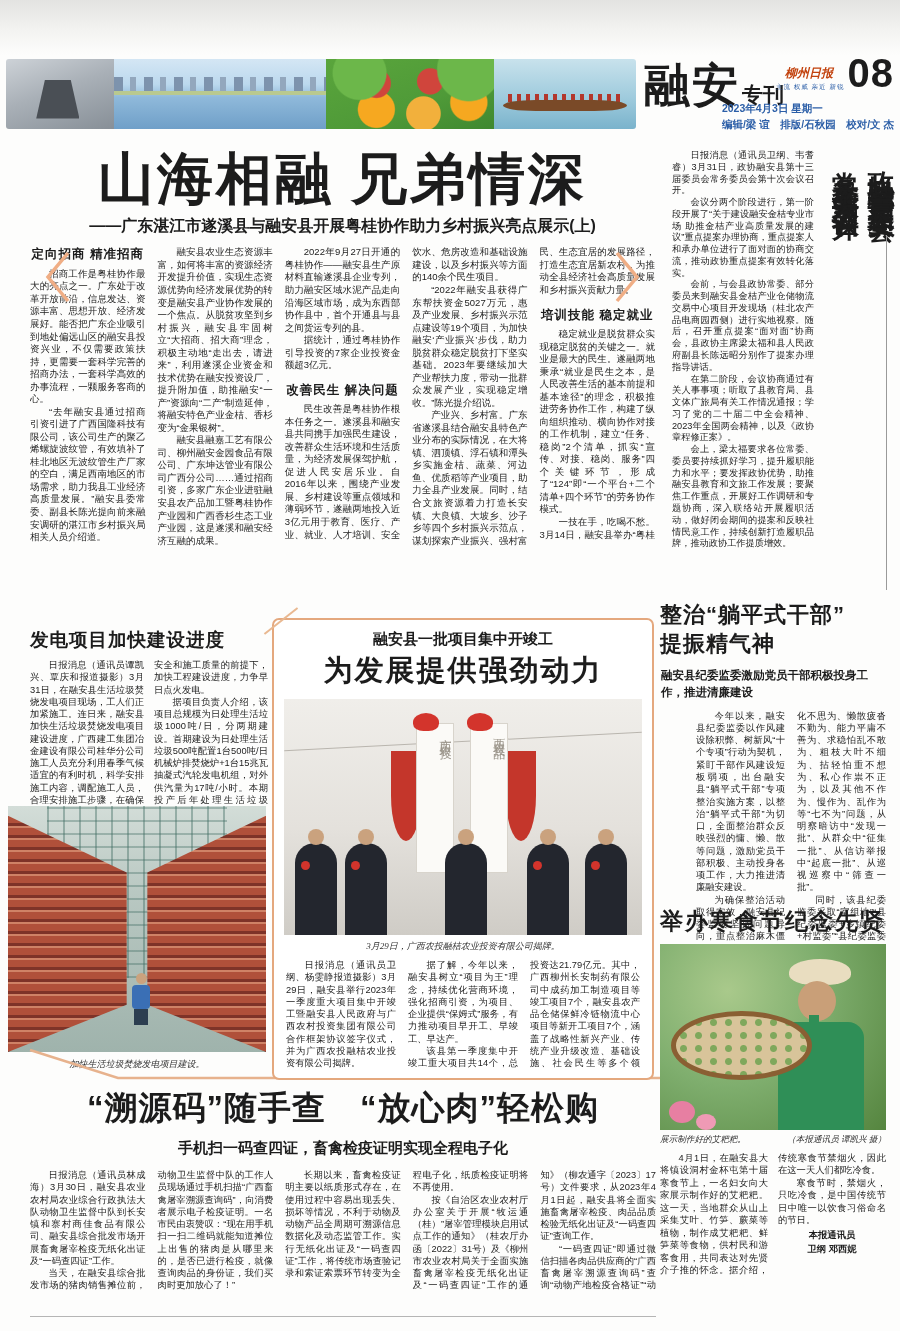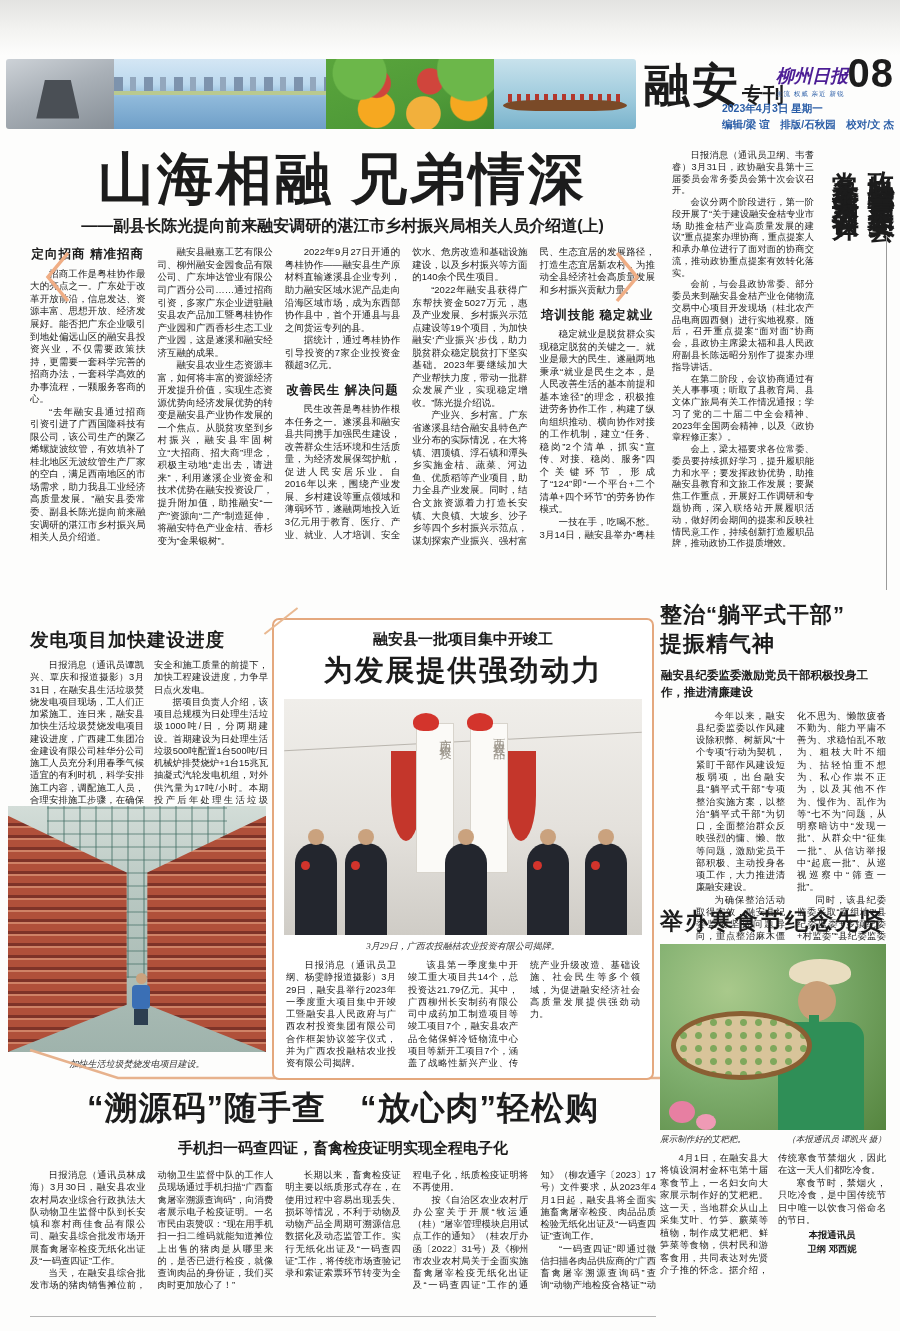--- a/index.html
+++ b/index.html
@@ -16,21 +16,21 @@
   .seg-city .shore{position:absolute;top:46%;left:0;right:0;height:6%;background:#b9c98f;}
   .seg-fruit{width:168px;background:radial-gradient(circle at 20% 20%,#6cb74a 0 18%,rgba(0,0,0,0) 19%),radial-gradient(circle at 85% 15%,#6cb74a 0 20%,rgba(0,0,0,0) 21%),radial-gradient(circle at 30% 35%,#d0453c 0 11%,rgba(0,0,0,0) 12%),radial-gradient(circle at 62% 32%,#d0453c 0 11%,rgba(0,0,0,0) 12%),radial-gradient(circle at 30% 72%,#f6a820 0 14%,rgba(0,0,0,0) 15%),radial-gradient(circle at 58% 78%,#f2b03c 0 15%,rgba(0,0,0,0) 16%),radial-gradient(circle at 85% 62%,#f6a820 0 12%,rgba(0,0,0,0) 13%),linear-gradient(160deg,#5aa53c 0%,#4f9a38 60%,#3f8830 100%);}
   .seg-boat{width:142px;background:linear-gradient(180deg,#c8e2ec 0%,#9fcbdd 55%,#7ab3cc 100%);}
   .seg-boat .boat{position:absolute;bottom:26%;left:6%;width:88%;height:15%;background:#7a4a28;border-radius:50%/100%;}
   .seg-boat .crew{position:absolute;bottom:38%;left:10%;width:80%;height:12%;background:repeating-linear-gradient(90deg,#b3372c 0 4px,rgba(0,0,0,0) 4px 9px);}
   .mast-right{position:absolute;left:638px;top:0;width:250px;height:76px;}
   .brand{position:absolute;left:0;top:6px;display:flex;align-items:flex-start;}
   .brand-main{font-family:Liberation Serif, serif;font-weight:900;font-size:46px;line-height:1;letter-spacing:2px;}
   .brand-sub{font-weight:900;font-size:21px;margin-top:18px;margin-left:2px;}
   .logo{position:absolute;left:132px;top:10px;width:66px;text-align:center;}
-  .logo-name{color:#4c1d95;font-family:"Liberation Serif",serif;font-style:italic;font-weight:900;font-size:18px;line-height:1.1;white-space:nowrap;}
+  .logo-name{color:#c2410c;font-family:"Liberation Serif",serif;font-style:italic;font-weight:900;font-size:12px;line-height:1.1;white-space:nowrap;}
   .logo-tag{color:#2b5ea7;font-size:6.5px;letter-spacing:1px;margin-top:3px;white-space:nowrap;}
   .page-num{position:absolute;right:0;top:-6px;font-size:40px;font-weight:900;letter-spacing:1px;}
   .dates{position:absolute;right:0;top:44px;text-align:left;color:#2b5ea7;font-size:10.5px;font-weight:bold;line-height:1.5;white-space:nowrap;}
   
   .lead{position:absolute;top:147px;left:30px;width:625px;}
   .lead h1{margin:0;text-align:center;font-family:"Liberation Serif",serif;font-weight:900;font-size:56px;line-height:1.15;letter-spacing:3px;}
   .lead .subhead{text-align:center;font-weight:bold;font-size:16px;margin-top:5px;}
   .intro-wrap{position:relative;margin:9px 14px 0;padding:0 38px;}
   .chev{position:absolute;top:4px;}
   .chev.left{left:0;} .chev.right{right:0;}
@@ -135,35 +135,35 @@
     <div class="page-num">08</div>
     <div class="dates">
       <div>2023年4月3日 星期一</div>
       <div>编辑/梁 谊　排版/石秋园　校对/文 杰</div>
     </div>
   </div>
 </div>
 
 <div class="lead">
   <h1>山海相融 兄弟情深</h1>
-  <div class="subhead">——副县长陈光提向前来融安调研的湛江市乡村振兴局相关人员介绍道(上)</div>
+  <div class="subhead">——广东湛江市遂溪县与融安县开展粤桂协作助力乡村振兴亮点展示(上)</div>
   <div class="intro-wrap">
     <span class="chev left"><svg width="26" height="54">
           <polyline points="24,3 4,27 24,51" stroke="#f0ae85" stroke-width="3.5" fill="none"></polyline>
         </svg></span>
     <span class="chev right"><svg width="26" height="54">
           <polyline points="2,3 22,27 2,51" stroke="#f0ae85" stroke-width="3.5" fill="none"></polyline>
         </svg></span>
   </div>
   <div class="lead-cols">
     <h3>定向招商 精准招商</h3>
     <p class="art">招商工作是粤桂协作最大的亮点之一。广东处于改革开放前沿，信息发达、资源丰富、思想开放、经济发展好。能否把广东企业吸引到地处偏远山区的融安县投资兴业，不仅需要政策扶持，更需要一套科学完善的招商办法，一套科学高效的办事流程，一颗服务客商的心。</p>
     <p class="art">“去年融安县通过招商引资引进了广西国隆科技有限公司，该公司生产的聚乙烯螺旋波纹管，有效填补了桂北地区无波纹管生产厂家的空白，满足西南地区的市场需求，助力我县工业经济高质量发展。”融安县委常委、副县长陈光提向前来融安调研的湛江市乡村振兴局相关人员介绍道。</p>
+    <p class="art">融安县农业生态资源丰富，如何将丰富的资源经济开发提升价值，实现生态资源优势向经济发展优势的转变是融安县产业协作发展的一个焦点。从脱贫攻坚到乡村振兴，融安县牢固树立“大招商、招大商”理念，积极主动地“走出去，请进来”，利用遂溪企业资金和技术优势在融安投资设厂，提升附加值，助推融安“一产”资源向“二产”制造延伸，将融安特色产业金桔、香杉变为“金果银树”。</p>
     <p class="art">融安县融嘉工艺有限公司、柳州融安金园食品有限公司、广东坤达管业有限公司广西分公司……通过招商引资，多家广东企业进驻融安县农产品加工暨粤桂协作产业园和广西香杉生态工业产业园，这是遂溪和融安经济互融的成果。</p>
-    <p class="art">融安县农业生态资源丰富，如何将丰富的资源经济开发提升价值，实现生态资源优势向经济发展优势的转变是融安县产业协作发展的一个焦点。从脱贫攻坚到乡村振兴，融安县牢固树立“大招商、招大商”理念，积极主动地“走出去，请进来”，利用遂溪企业资金和技术优势在融安投资设厂，提升附加值，助推融安“一产”资源向“二产”制造延伸，将融安特色产业金桔、香杉变为“金果银树”。</p>
     <p class="art">2022年9月27日开通的粤桂协作——融安县生产原材料直输遂溪县企业专列，助力融安区域水泥产品走向沿海区域市场，成为东西部协作县中，首个开通县与县之间货运专列的县。</p>
     <p class="art">据统计，通过粤桂协作引导投资的7家企业投资金额超3亿元。</p>
     <h3 class="later">改善民生 解决问题</h3>
     <p class="art">民生改善是粤桂协作根本任务之一。遂溪县和融安县共同携手加强民生建设，改善群众生活环境和生活质量，为经济发展保驾护航，促进人民安居乐业。自2016年以来，围绕产业发展、乡村建设等重点领域和薄弱环节，遂融两地投入近3亿元用于教育、医疗、产业、就业、人才培训、安全饮水、危房改造和基础设施建设，以及乡村振兴等方面的140余个民生项目。</p>
     <p class="art">“2022年融安县获得广东帮扶资金5027万元，惠及产业发展、乡村振兴示范点建设等19个项目，为加快融安‘产业振兴’步伐，助力脱贫群众稳定脱贫打下坚实基础。2023年要继续加大产业帮扶力度，带动一批群众发展产业，实现稳定增收。”陈光提介绍说。</p>
     <p class="art">产业兴、乡村富。广东省遂溪县结合融安县特色产业分布的实际情况，在大将镇、泗顶镇、浮石镇和潭头乡实施金桔、蔬菜、河边鱼、优质稻等产业项目，助力全县产业发展。同时，结合文旅资源着力打造长安镇、大良镇、大坡乡、沙子乡等四个乡村振兴示范点，谋划探索产业振兴、强村富民、生态宜居的发展路径，打造生态宜居新农村，为推动全县经济社会高质量发展和乡村振兴贡献力量。</p>
     <h3 class="later">培训技能 稳定就业</h3>
     <p class="art">稳定就业是脱贫群众实现稳定脱贫的关键之一。就业是最大的民生。遂融两地秉承“就业是民生之本，是人民改善生活的基本前提和基本途径”的理念，积极推进劳务协作工作，构建了纵向组织推动、横向协作对接的工作机制，建立“任务、稳岗”2个清单，抓实“宣传、对接、稳岗、服务”四个关键环节，形成了“124”即“一个平台+二个清单+四个环节”的劳务协作模式。</p>
     <p class="art">一技在手，吃喝不愁。3月14日，融安县举办“粤桂劳务协作家政培训班”，对80余名易地搬迁居民进行家庭保洁员、月嫂等职业技能培训，帮助搬迁居民提升就业技能，拓宽就业渠道，实现稳定增收。遂融两地还结合地域特色，开展“螺蛳粉技术”“南粤家政”“粤菜师傅”“农村电商”等职业技能培训，提高群众职业素质，增强就业竞争力，进一步增加收入。</p>
 
@@ -247,20 +247,21 @@
         <div class="corsage"></div>
       </div>
     <div class="fig" style="left:84%;">
         <div class="fhead"></div>
         <div class="corsage"></div>
       </div>
   </div>
   <div class="pj-cap">3月29日，广西农投融桔农业投资有限公司揭牌。</div>
   <div class="pj-cols">
     <p class="art">日报消息（通讯员卫纲、杨雯静报道摄影）3月29日，融安县举行2023年一季度重大项目集中开竣工暨融安县人民政府与广西农村投资集团有限公司合作框架协议签字仪式，并为广西农投融桔农业投资有限公司揭牌。</p>
+    <p class="art">据了解，今年以来，融安县树立“项目为王”理念，持续优化营商环境，强化招商引资，为项目、企业提供“保姆式”服务，有力推动项目早开工、早竣工、早达产。</p>
     <p class="art">该县第一季度集中开竣工重大项目共14个，总投资达21.79亿元。其中，广西柳州长安制药有限公司中成药加工制造项目等竣工项目7个，融安县农产品仓储保鲜冷链物流中心项目等新开工项目7个，涵盖了战略性新兴产业、传统产业升级改造、基础设施、社会民生等多个领域，为促进融安经济社会高质量发展提供强劲动力。</p>
   </div>
 </div>
 
 <div class="trace">
   <h1>“溯源码”随手查　“放心肉”轻松购</h1>
   <div class="tr-sub">手机扫一码查四证，畜禽检疫证明实现全程电子化</div>
   <div class="tr-cols">
     <p class="art">日报消息（通讯员林成海）3月30日，融安县农业农村局农业综合行政执法大队动物卫生监督中队到长安镇和寨村商佳食品有限公司、融安县综合批发市场开展畜禽屠宰检疫无纸化出证及“一码查四证”工作。</p>
     <p class="art">当天，在融安县综合批发市场的猪肉销售摊位前，动物卫生监督中队的工作人员现场通过手机扫描“广西畜禽屠宰溯源查询码”，向消费者展示电子检疫证明。一名市民由衷赞叹：“现在用手机扫一扫二维码就能知道摊位上出售的猪肉是从哪里来的，是否已进行检疫，就像查询肉品的身份证，我们买肉时更加放心了！”</p>

